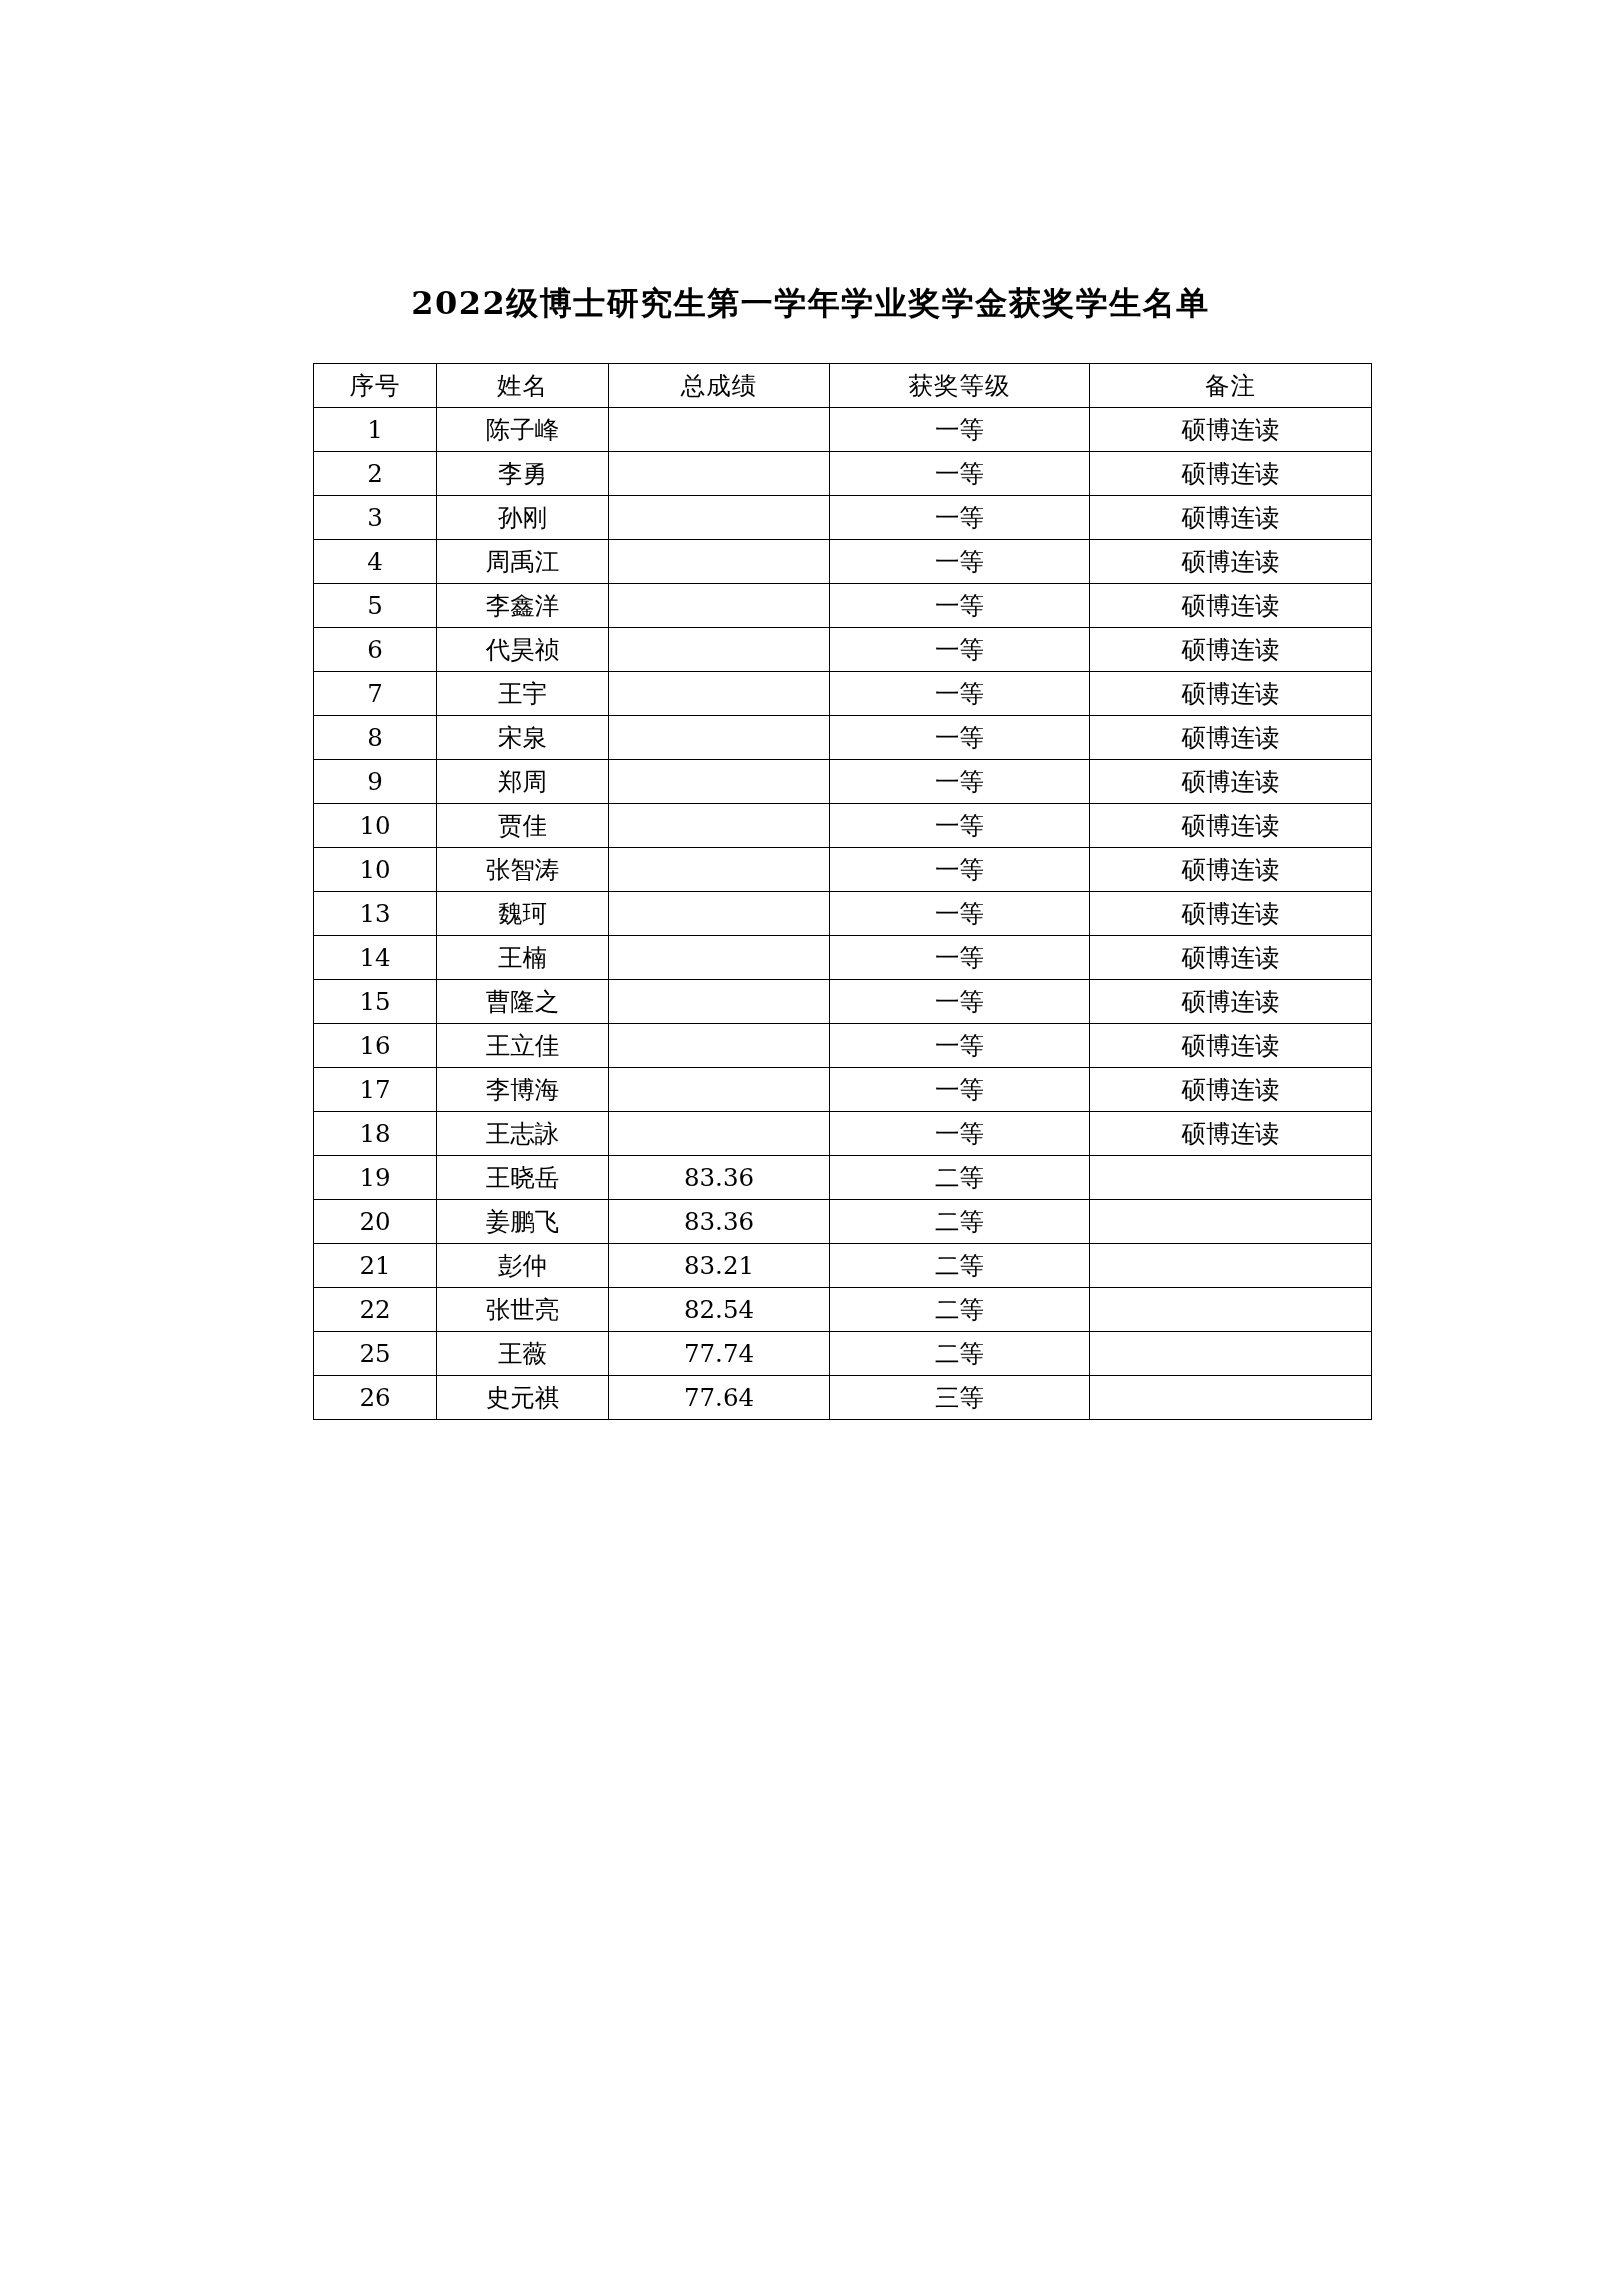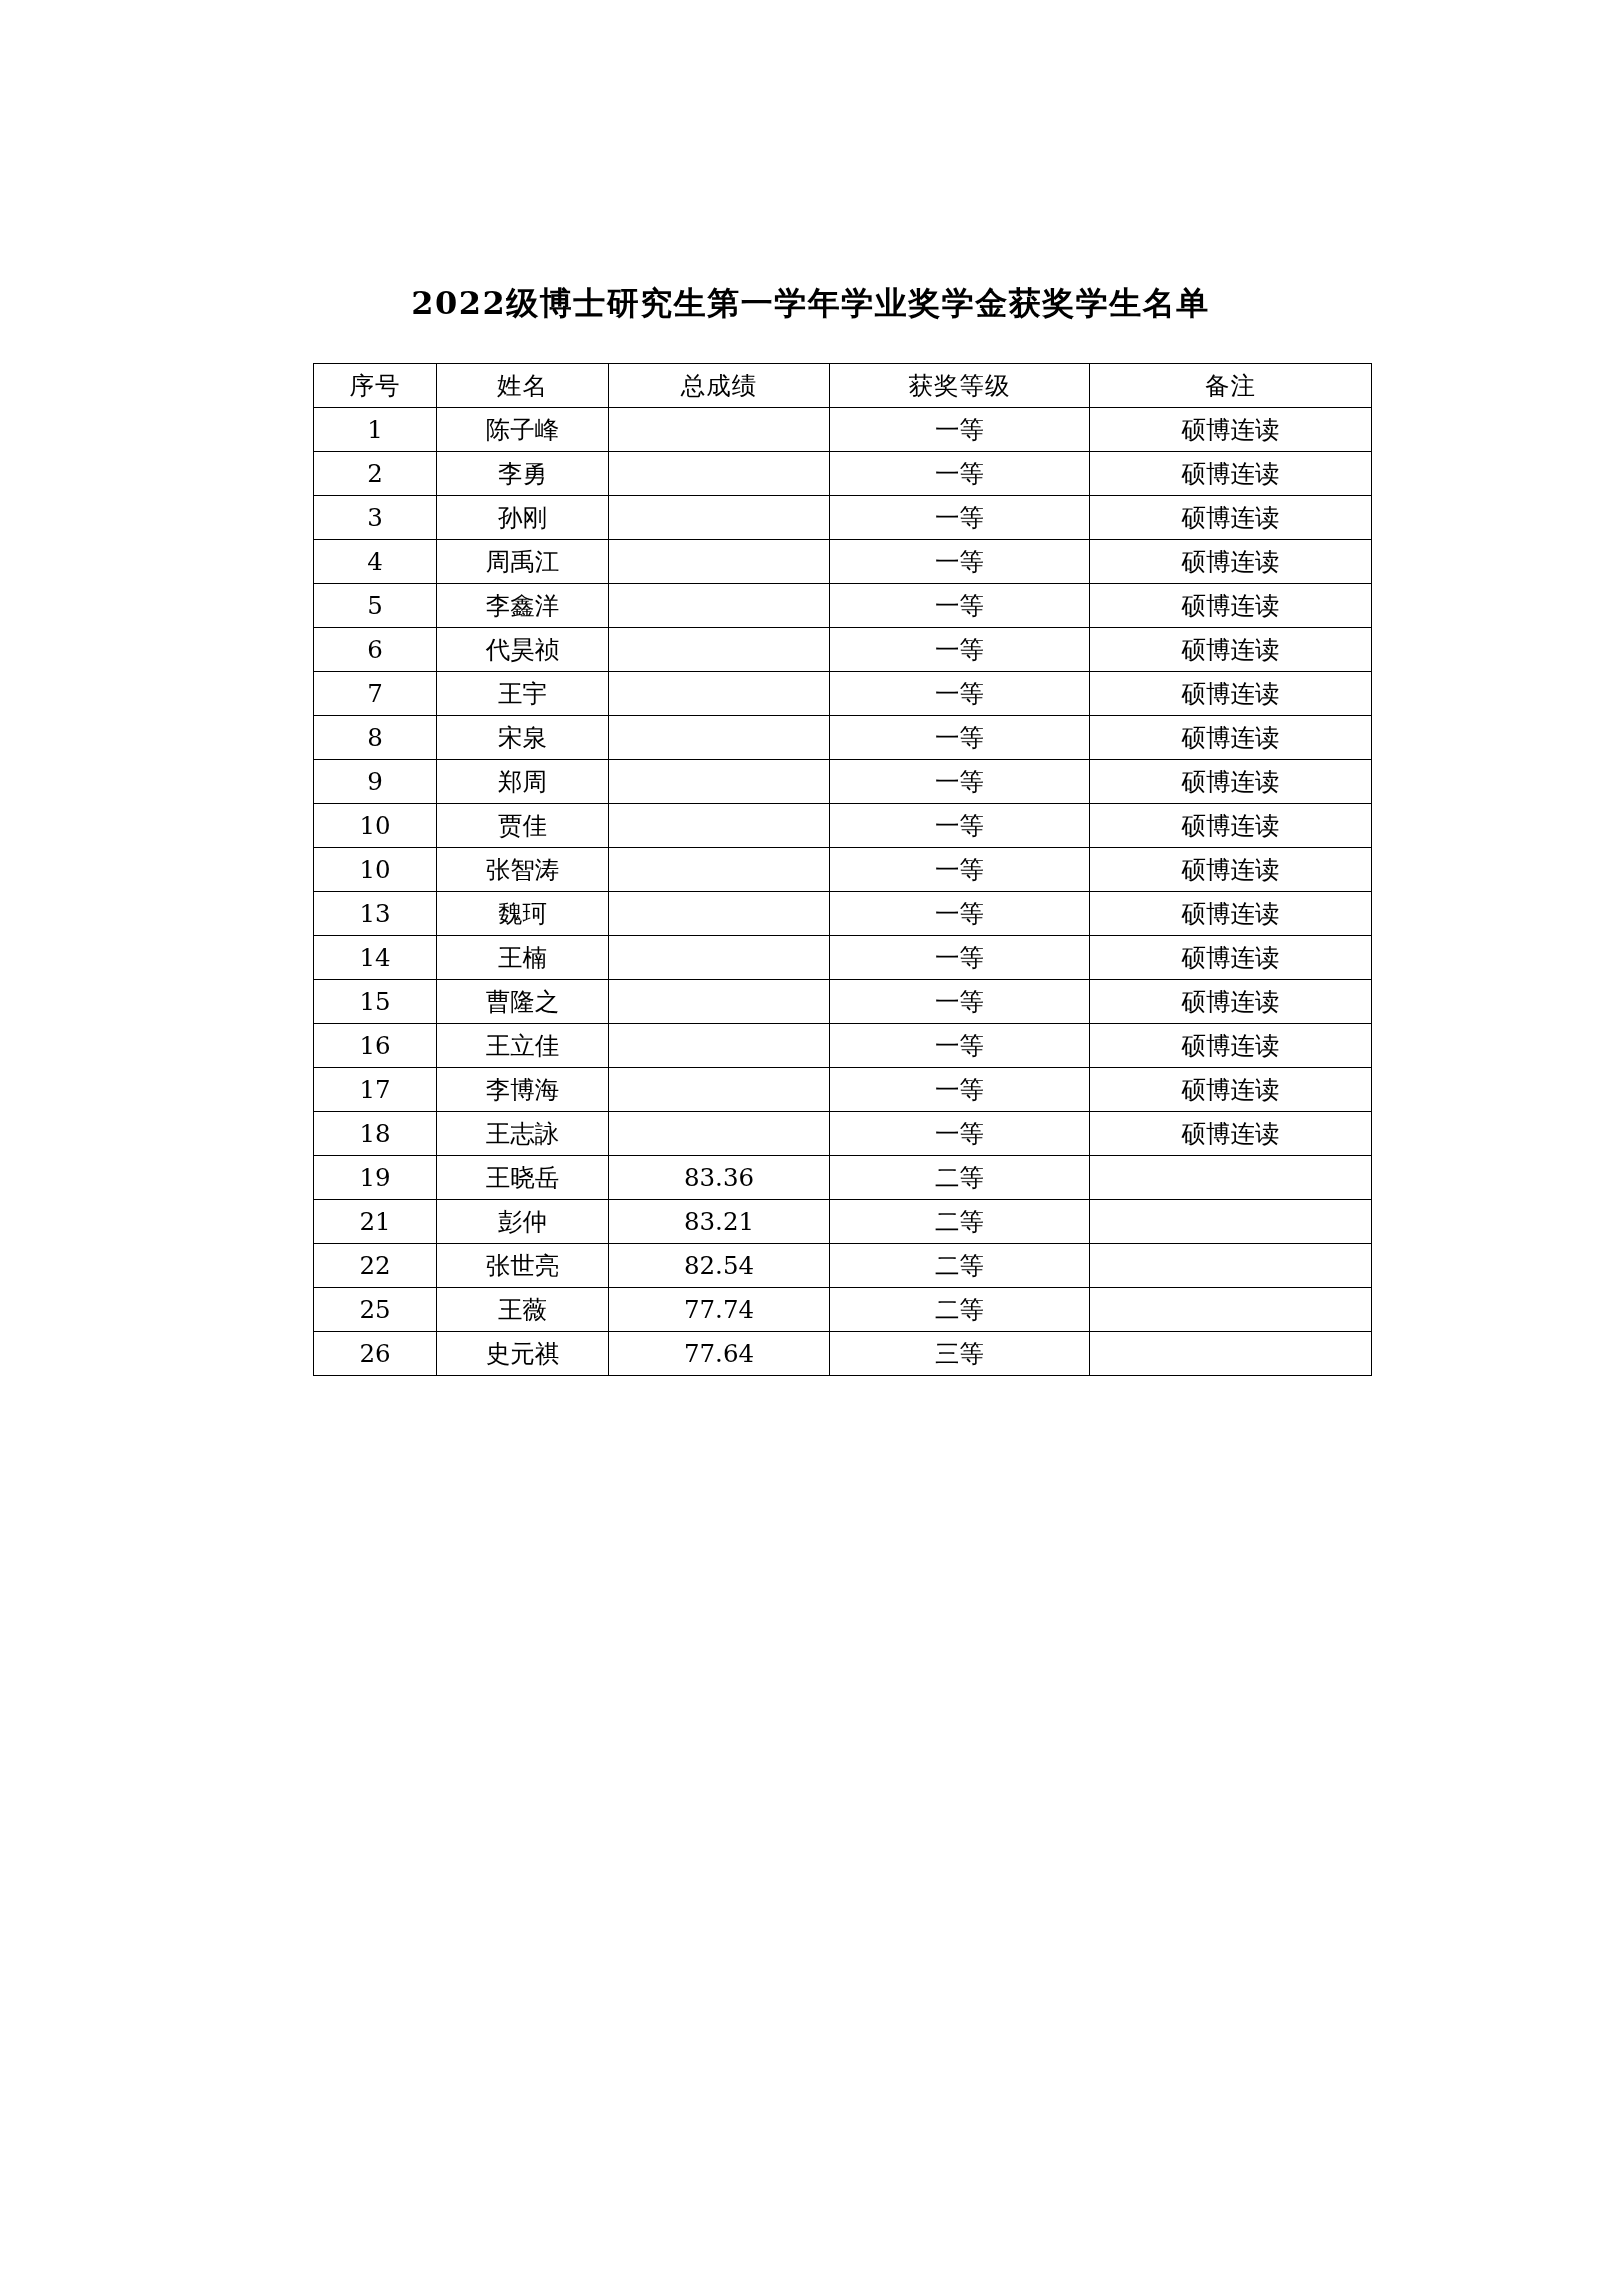--- a/index.html
+++ b/index.html
@@ -219,20 +219,27 @@
             <td>硕博连读</td>
           </tr>
           <tr>
             <td class="num">19</td>
             <td>王晓岳</td>
             <td class="num">83.36</td>
             <td>二等</td>
             <td></td>
           </tr>
           <tr>
+            <td class="num">20</td>
+            <td>姜鹏飞</td>
+            <td class="num">83.36</td>
+            <td>二等</td>
+            <td></td>
+          </tr>
+          <tr>
             <td class="num">21</td>
             <td>彭仲</td>
             <td class="num">83.21</td>
             <td>二等</td>
             <td></td>
           </tr>
           <tr>
             <td class="num">22</td>
             <td>张世亮</td>
             <td class="num">82.54</td>

